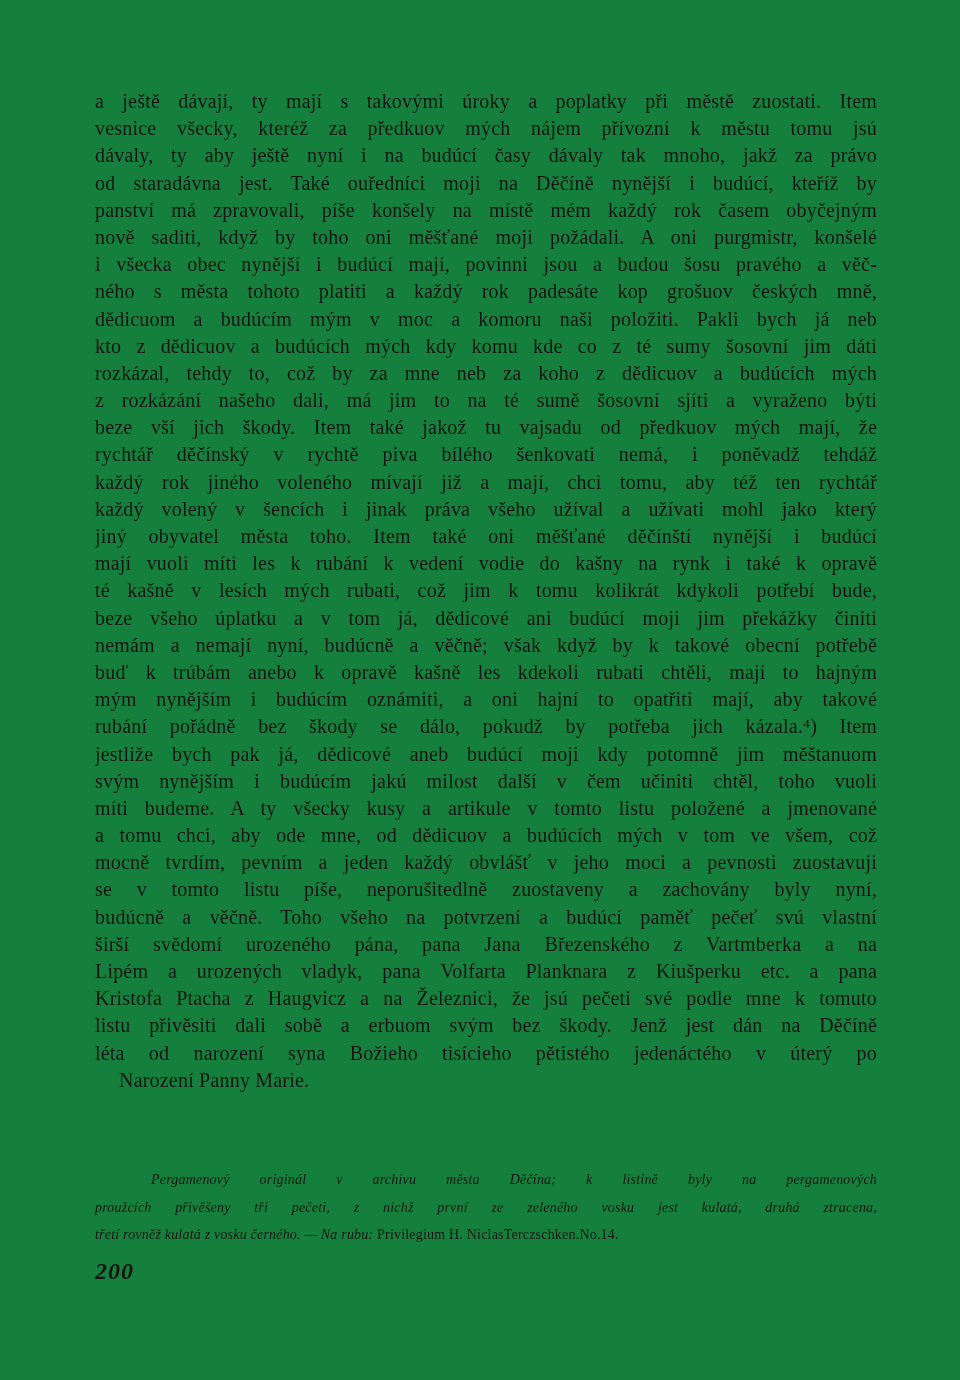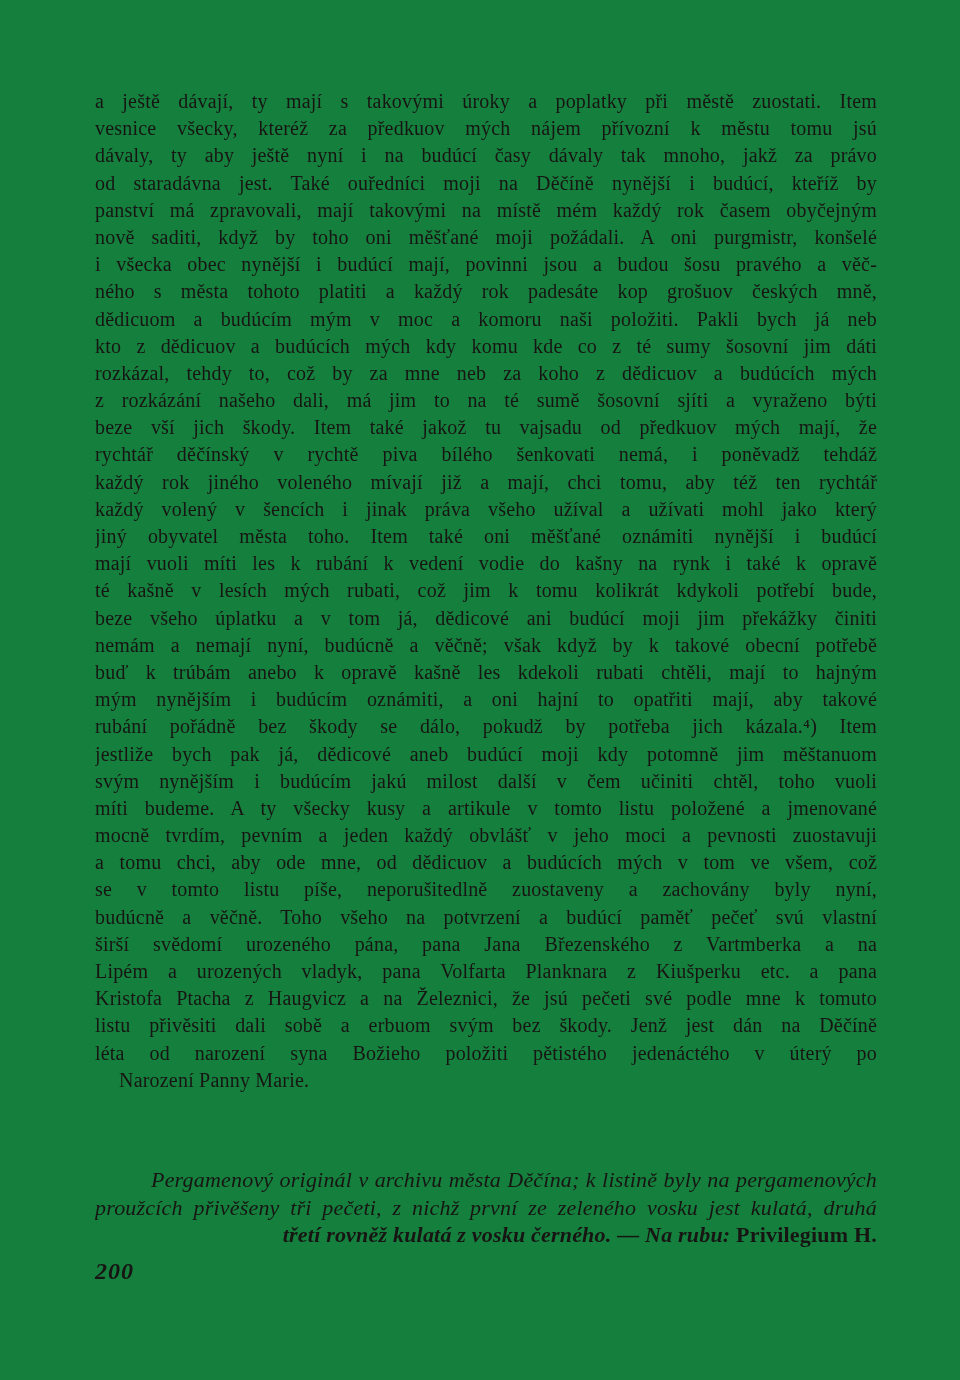--- a/index.html
+++ b/index.html
@@ -37,33 +37,32 @@
     margin-left: 24px;
   }
   .footnote {
     position: absolute;
     left: 95px;
     top: 1166px;
     width: 782px;
     font-style: italic;
   }
   .footnote .fline {
-    font-size: 22px;
+    font-size: 14px;
     line-height: 27.5px;
     height: 27.5px;
     overflow: hidden;
     text-align: justify;
     text-align-last: justify;
     letter-spacing: 0.2px;
   }
   .footnote .fline-indent { text-indent: 56px; }
   .footnote .fline-last {
     text-align: right;
     text-align-last: left;
-    font-weight: bold;
   }
   .footnote .roman { font-style: normal; }
   .page-number {
     position: absolute;
     left: 95px;
     top: 1258px;
     font-size: 24px;
     font-style: italic;
     font-weight: bold;
     letter-spacing: 1px;
@@ -72,52 +71,52 @@
 </head>
 <body>
 
 <div class="page">
 
   <main class="body-text">
       <div class="line">a ještě dávají, ty mají s takovými úroky a poplatky při městě zuostati. Item</div>
       <div class="line">vesnice všecky, kteréž za předkuov mých nájem přívozní k městu tomu jsú</div>
       <div class="line">dávaly, ty aby ještě nyní i na budúcí časy dávaly tak mnoho, jakž za právo</div>
       <div class="line">od staradávna jest. Také ouředníci moji na Děčíně nynější i budúcí, kteříž by</div>
-      <div class="line">panství má zpravovali, mají takovými na místě mém každý rok časem obyčejným</div>
+      <div class="line">panství má zpravovali, píše konšely na místě mém každý rok časem obyčejným</div>
       <div class="line">nově saditi, když by toho oni měšťané moji požádali. A oni purgmistr, konšelé</div>
       <div class="line">i všecka obec nynější i budúcí mají, povinni jsou a budou šosu pravého a věč-</div>
       <div class="line">ného s města tohoto platiti a každý rok padesáte kop grošuov českých mně,</div>
       <div class="line">dědicuom a budúcím mým v moc a komoru naši položiti. Pakli bych já neb</div>
       <div class="line">kto z dědicuov a budúcích mých kdy komu kde co z té sumy šosovní jim dáti</div>
       <div class="line">rozkázal, tehdy to, což by za mne neb za koho z dědicuov a budúcích mých</div>
       <div class="line">z rozkázání našeho dali, má jim to na té sumě šosovní sjíti a vyraženo býti</div>
       <div class="line">beze vší jich škody. Item také jakož tu vajsadu od předkuov mých mají, že</div>
       <div class="line">rychtář děčínský v rychtě piva bílého šenkovati nemá, i poněvadž tehdáž</div>
       <div class="line">každý rok jiného voleného mívají již a mají, chci tomu, aby též ten rychtář</div>
       <div class="line">každý volený v šencích i jinak práva všeho užíval a užívati mohl jako který</div>
-      <div class="line">jiný obyvatel města toho. Item také oni měšťané oznámiti nynější i budúcí</div>
+      <div class="line">jiný obyvatel města toho. Item také oni měšťané děčínští nynější i budúcí</div>
       <div class="line">mají vuoli míti les k rubání k vedení vodie do kašny na rynk i také k opravě</div>
       <div class="line">té kašně v lesích mých rubati, což jim k tomu kolikrát kdykoli potřebí bude,</div>
       <div class="line">beze všeho úplatku a v tom já, dědicové ani budúcí moji jim překážky činiti</div>
       <div class="line">nemám a nemají nyní, budúcně a věčně; však když by k takové obecní potřebě</div>
       <div class="line">buď k trúbám anebo k opravě kašně les kdekoli rubati chtěli, mají to hajným</div>
       <div class="line">mým nynějším i budúcím oznámiti, a oni hajní to opatřiti mají, aby takové</div>
       <div class="line">rubání pořádně bez škody se dálo, pokudž by potřeba jich kázala.⁴) Item</div>
       <div class="line">jestliže bych pak já, dědicové aneb budúcí moji kdy potomně jim měštanuom</div>
       <div class="line">svým nynějším i budúcím jakú milost další v čem učiniti chtěl, toho vuoli</div>
       <div class="line">míti budeme. A ty všecky kusy a artikule v tomto listu položené a jmenované</div>
+      <div class="line">a tomu chci, aby ode mne, od dědicuov a budúcích mých v tom ve všem, což</div>
       <div class="line">mocně tvrdím, pevním a jeden každý obvlášť v jeho moci a pevnosti zuostavuji</div>
-      <div class="line">a tomu chci, aby ode mne, od dědicuov a budúcích mých v tom ve všem, což</div>
       <div class="line">se v tomto listu píše, neporušitedlně zuostaveny a zachovány byly nyní,</div>
       <div class="line">budúcně a věčně. Toho všeho na potvrzení a budúcí paměť pečeť svú vlastní</div>
       <div class="line">širší svědomí urozeného pána, pana Jana Březenského z Vartmberka a na</div>
       <div class="line">Lipém a urozených vladyk, pana Volfarta Planknara z Kiušperku etc. a pana</div>
       <div class="line">Kristofa Ptacha z Haugvicz a na Železnici, že jsú pečeti své podle mne k tomuto</div>
       <div class="line">listu přivěsiti dali sobě a erbuom svým bez škody. Jenž jest dán na Děčíně</div>
-      <div class="line">léta od narození syna Božieho položiti pětistého jedenáctého v úterý po</div>
+      <div class="line">léta od narození syna Božieho tisícieho pětistého jedenáctého v úterý po</div>
       <div class="line">Narození Panny Marie.</div>
     </main>
 
   <section class="footnote">
     <div class="fline fline-indent">Pergamenový originál v archivu města Děčína; k listině byly na pergamenových</div>
     <div class="fline">proužcích přivěšeny tři pečeti, z nichž první ze zeleného vosku jest kulatá, druhá ztracena,</div>
     <div class="fline fline-last">
       <span class="it">třetí rovněž kulatá z vosku černého. — Na rubu:</span>
       <span class="roman">Privilegium H. NiclasTerczschken.No.14.</span>
     </div>

